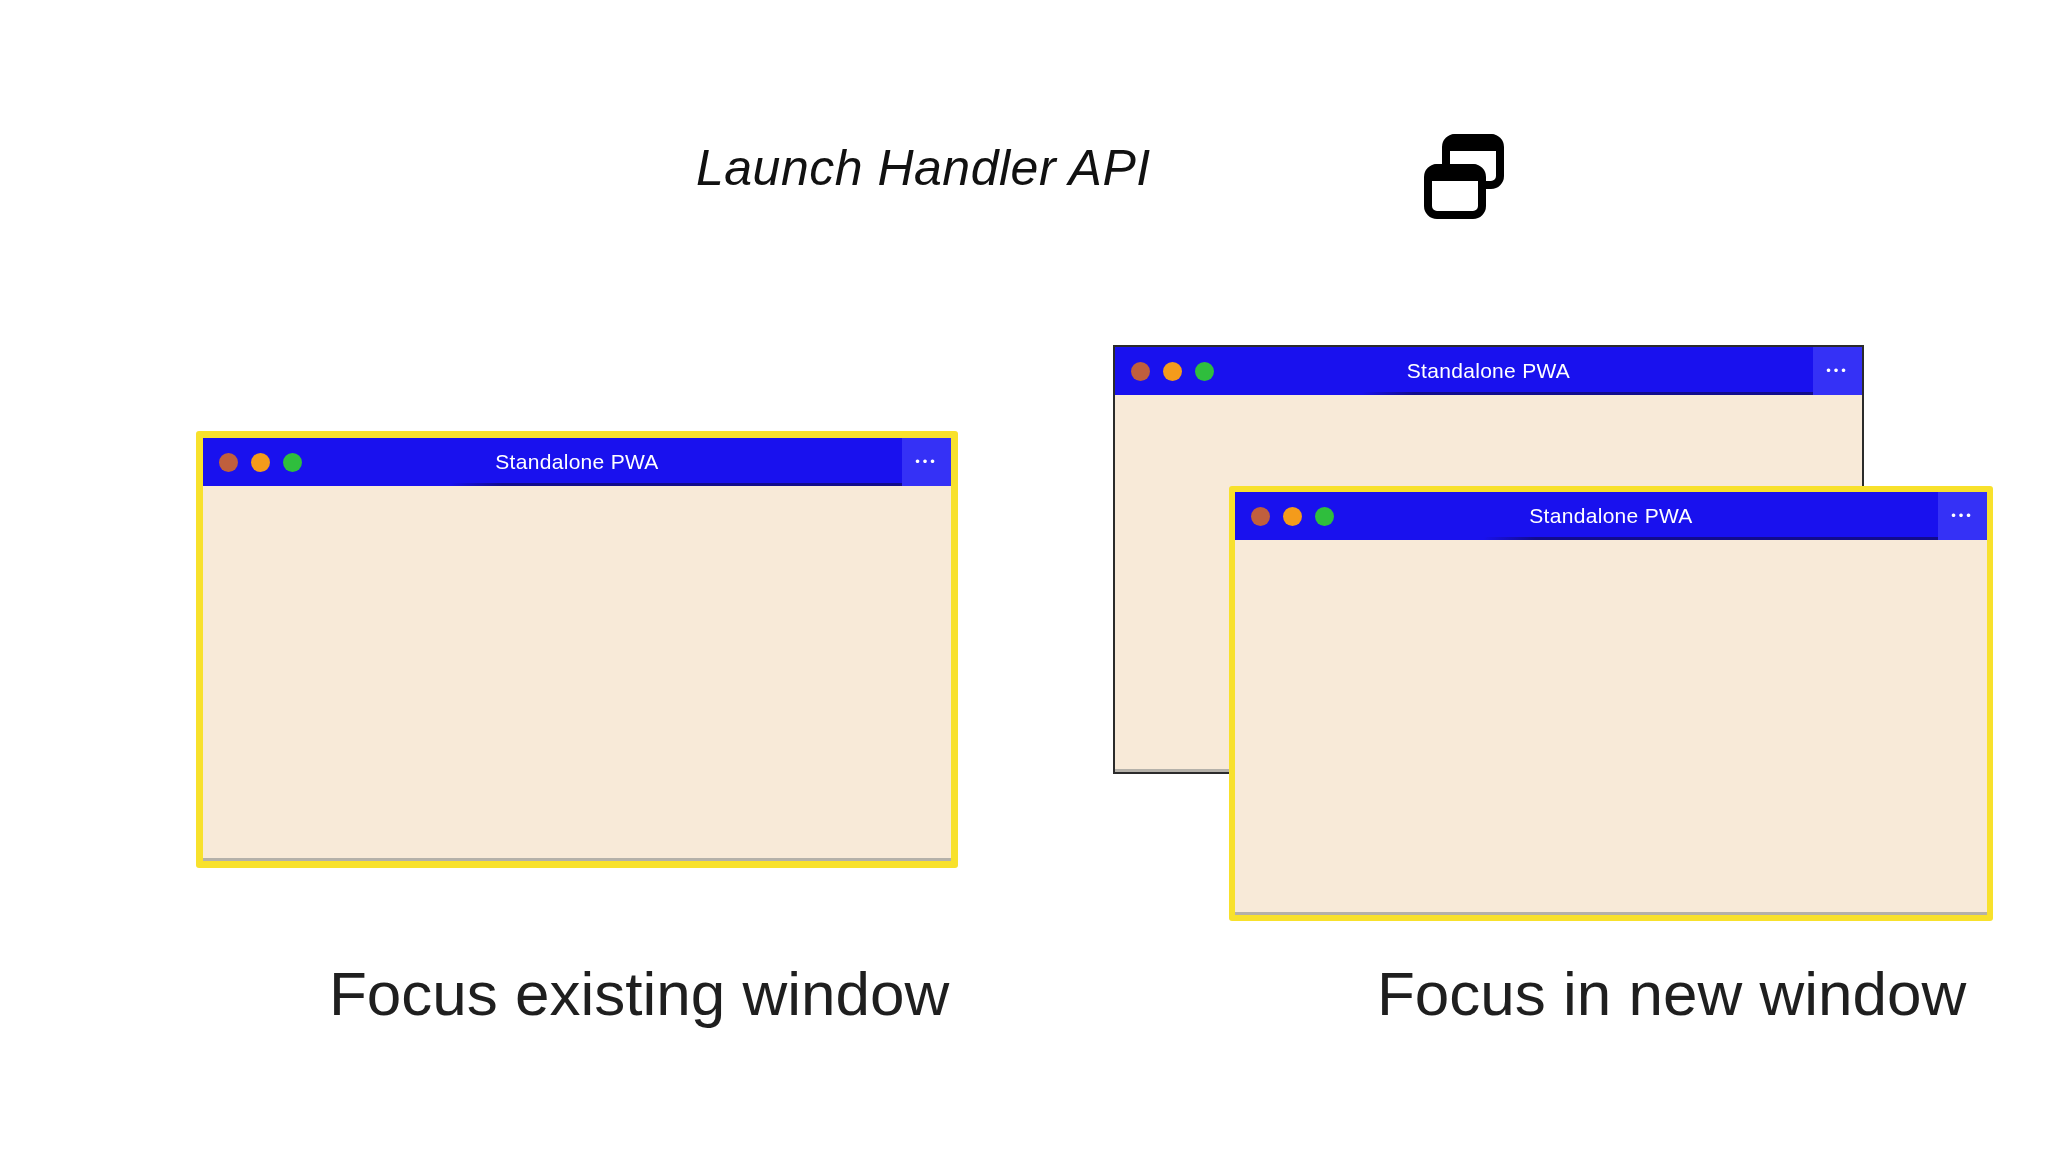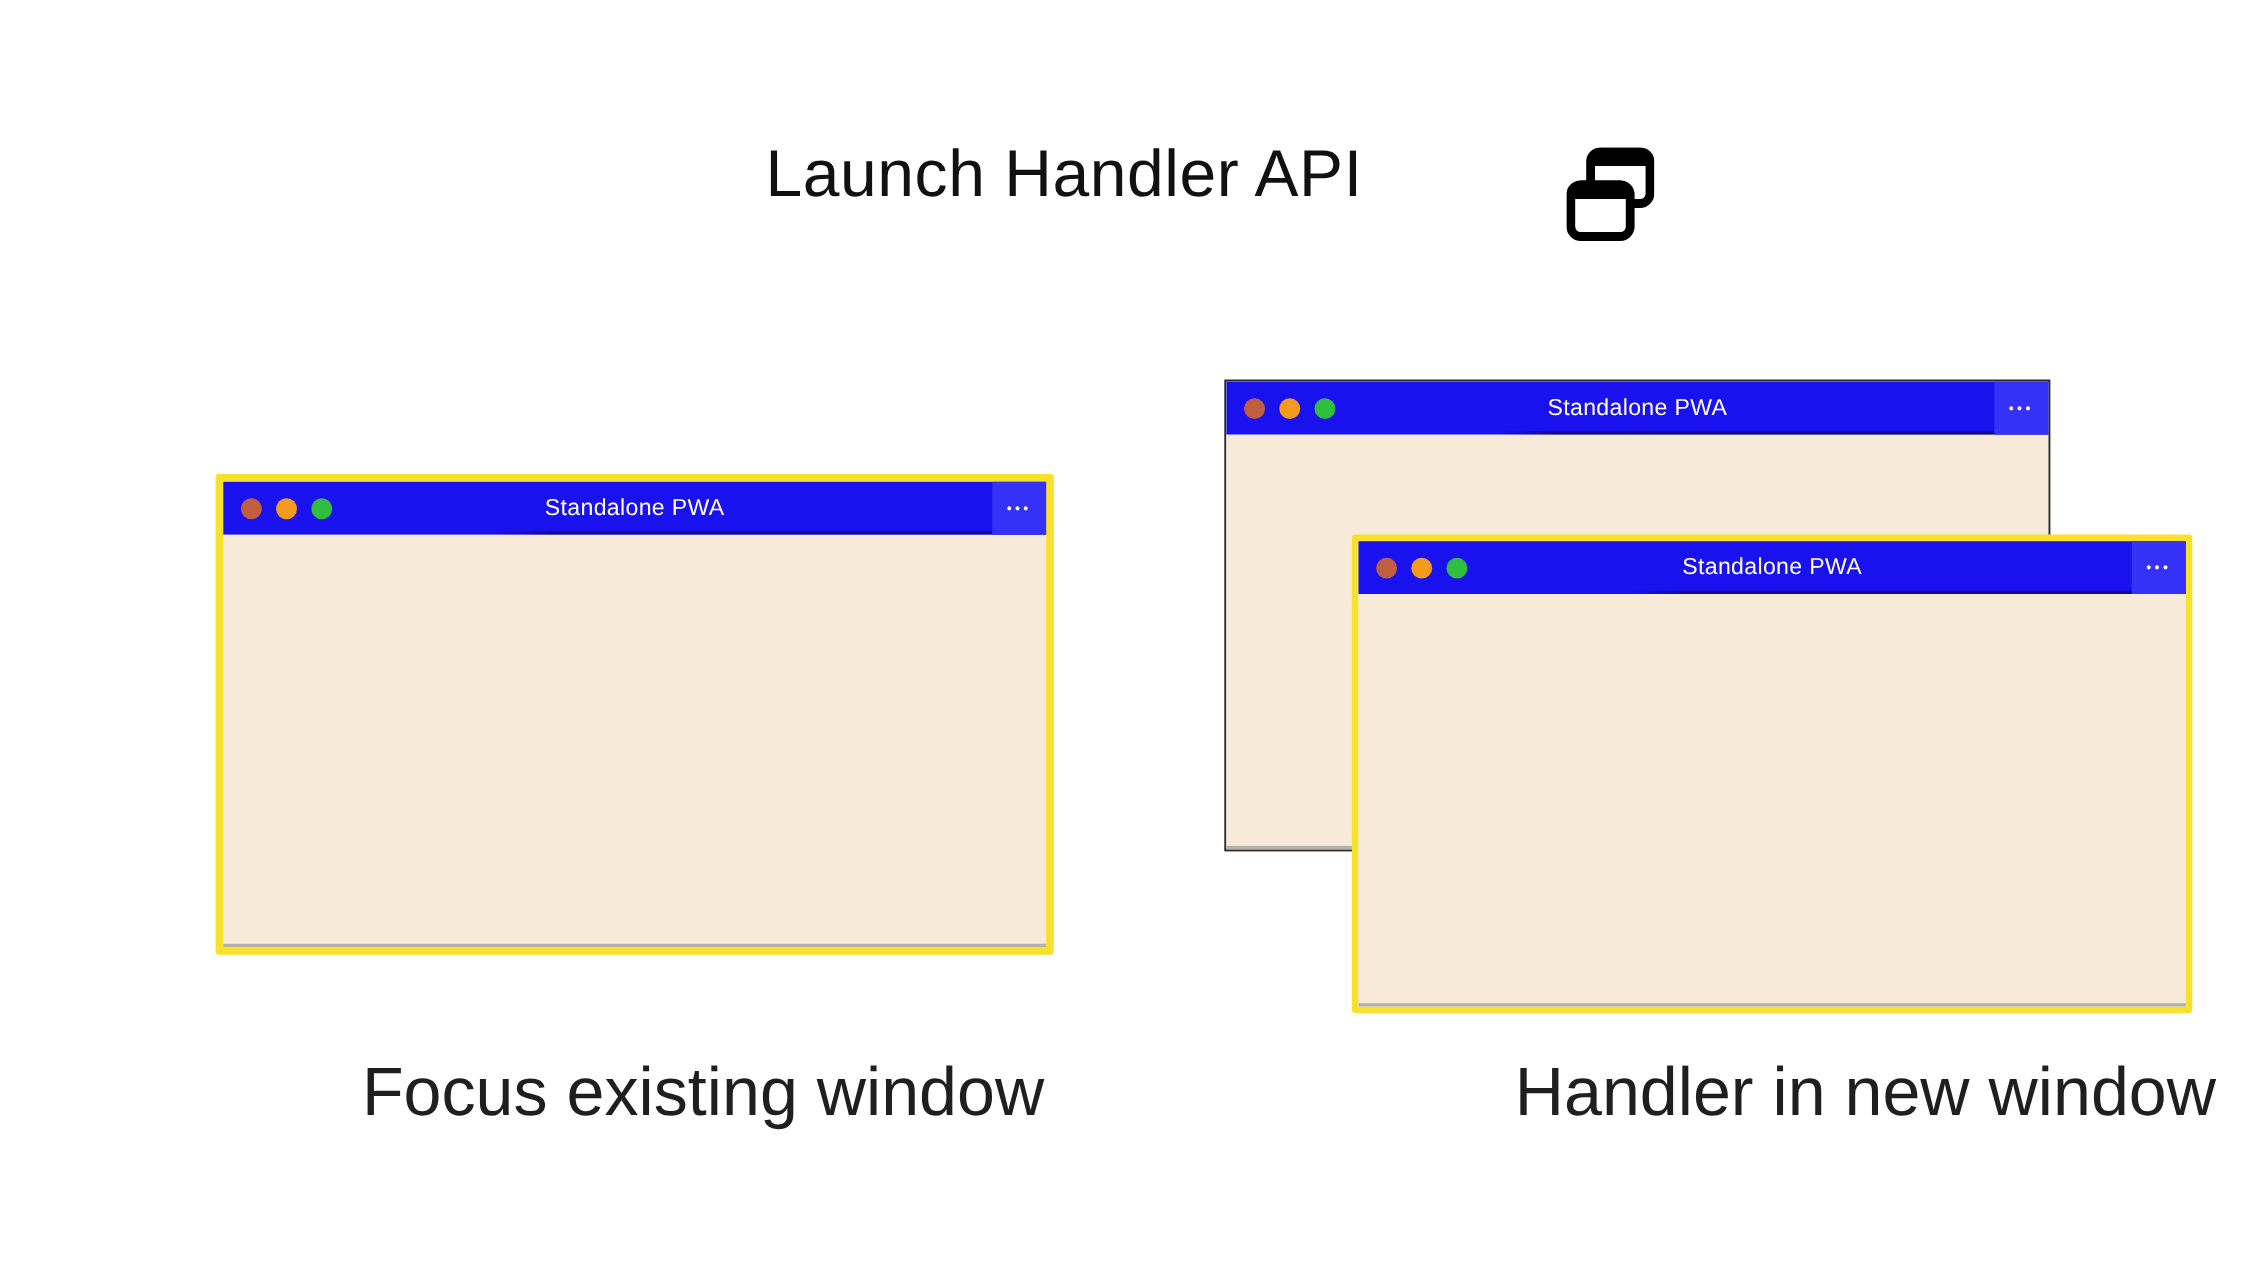--- a/index.html
+++ b/index.html
@@ -15,27 +15,28 @@
     position: relative;
     width: 2048px;
     height: 1152px;
     background: #ffffff;
   }
 
   
   .headline {
     position: absolute;
     left: 696px;
-    top: 126px;
+    top: 142px;
     width: 660px;
-    font-size: 60px;
+    font-size: 50px;
     line-height: 1.05;
     letter-spacing: 0.5px;
     color: var(--heading-text, #111111);
     white-space: nowrap;
+    font-style: italic;
   }
   .header-icon {
     position: absolute;
     left: 1424px;
     top: 134px;
   }
 
   
   .win {
     position: absolute;
@@ -199,15 +200,15 @@
         <div class="win-title">Standalone PWA</div>
         <div class="menu-btn">
           <span class="menu-glyph">•••</span>
         </div>
       </div>
       <div class="win-body"></div>
     </div>
   </div>
 
   <div class="caption caption-left">Focus existing window</div>
-  <div class="caption caption-right">Handler in new window</div>
+  <div class="caption caption-right">Focus in new window</div>
 
 </div>
 
 </body></html>

